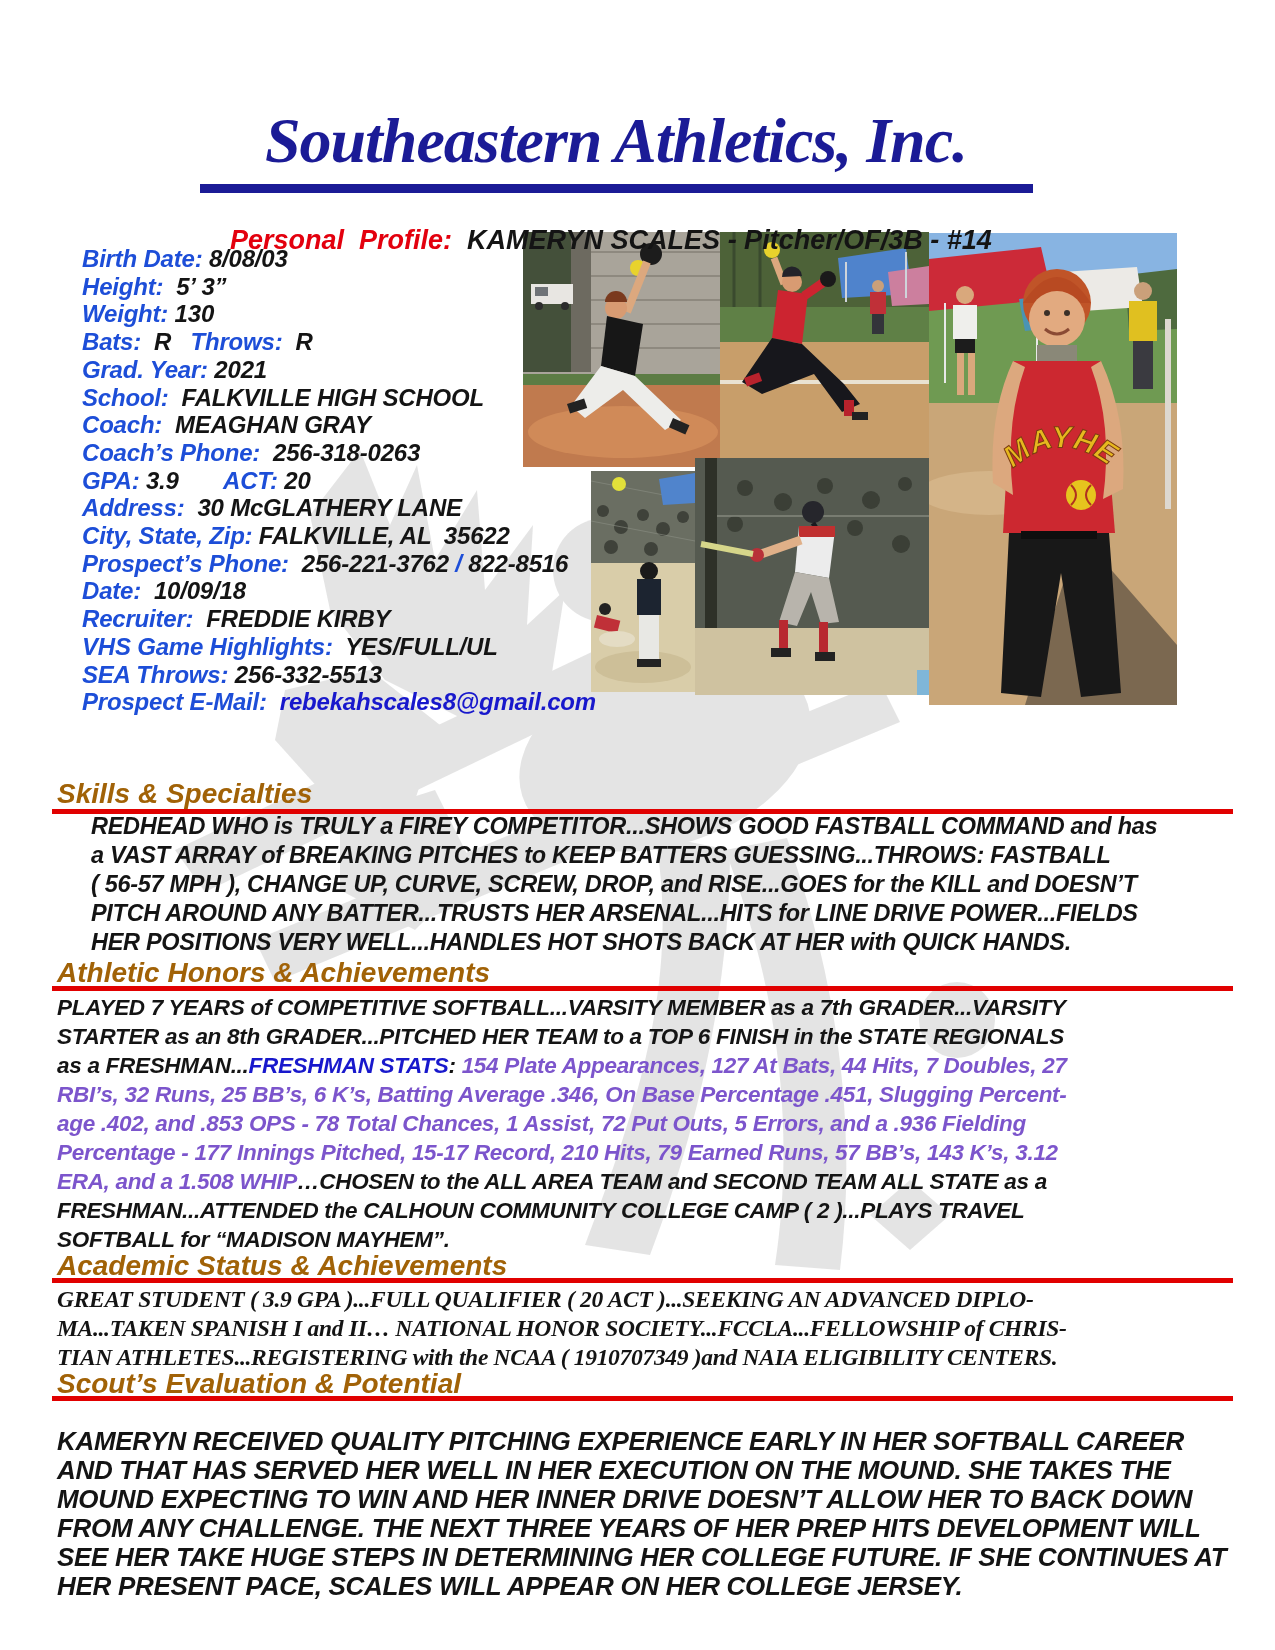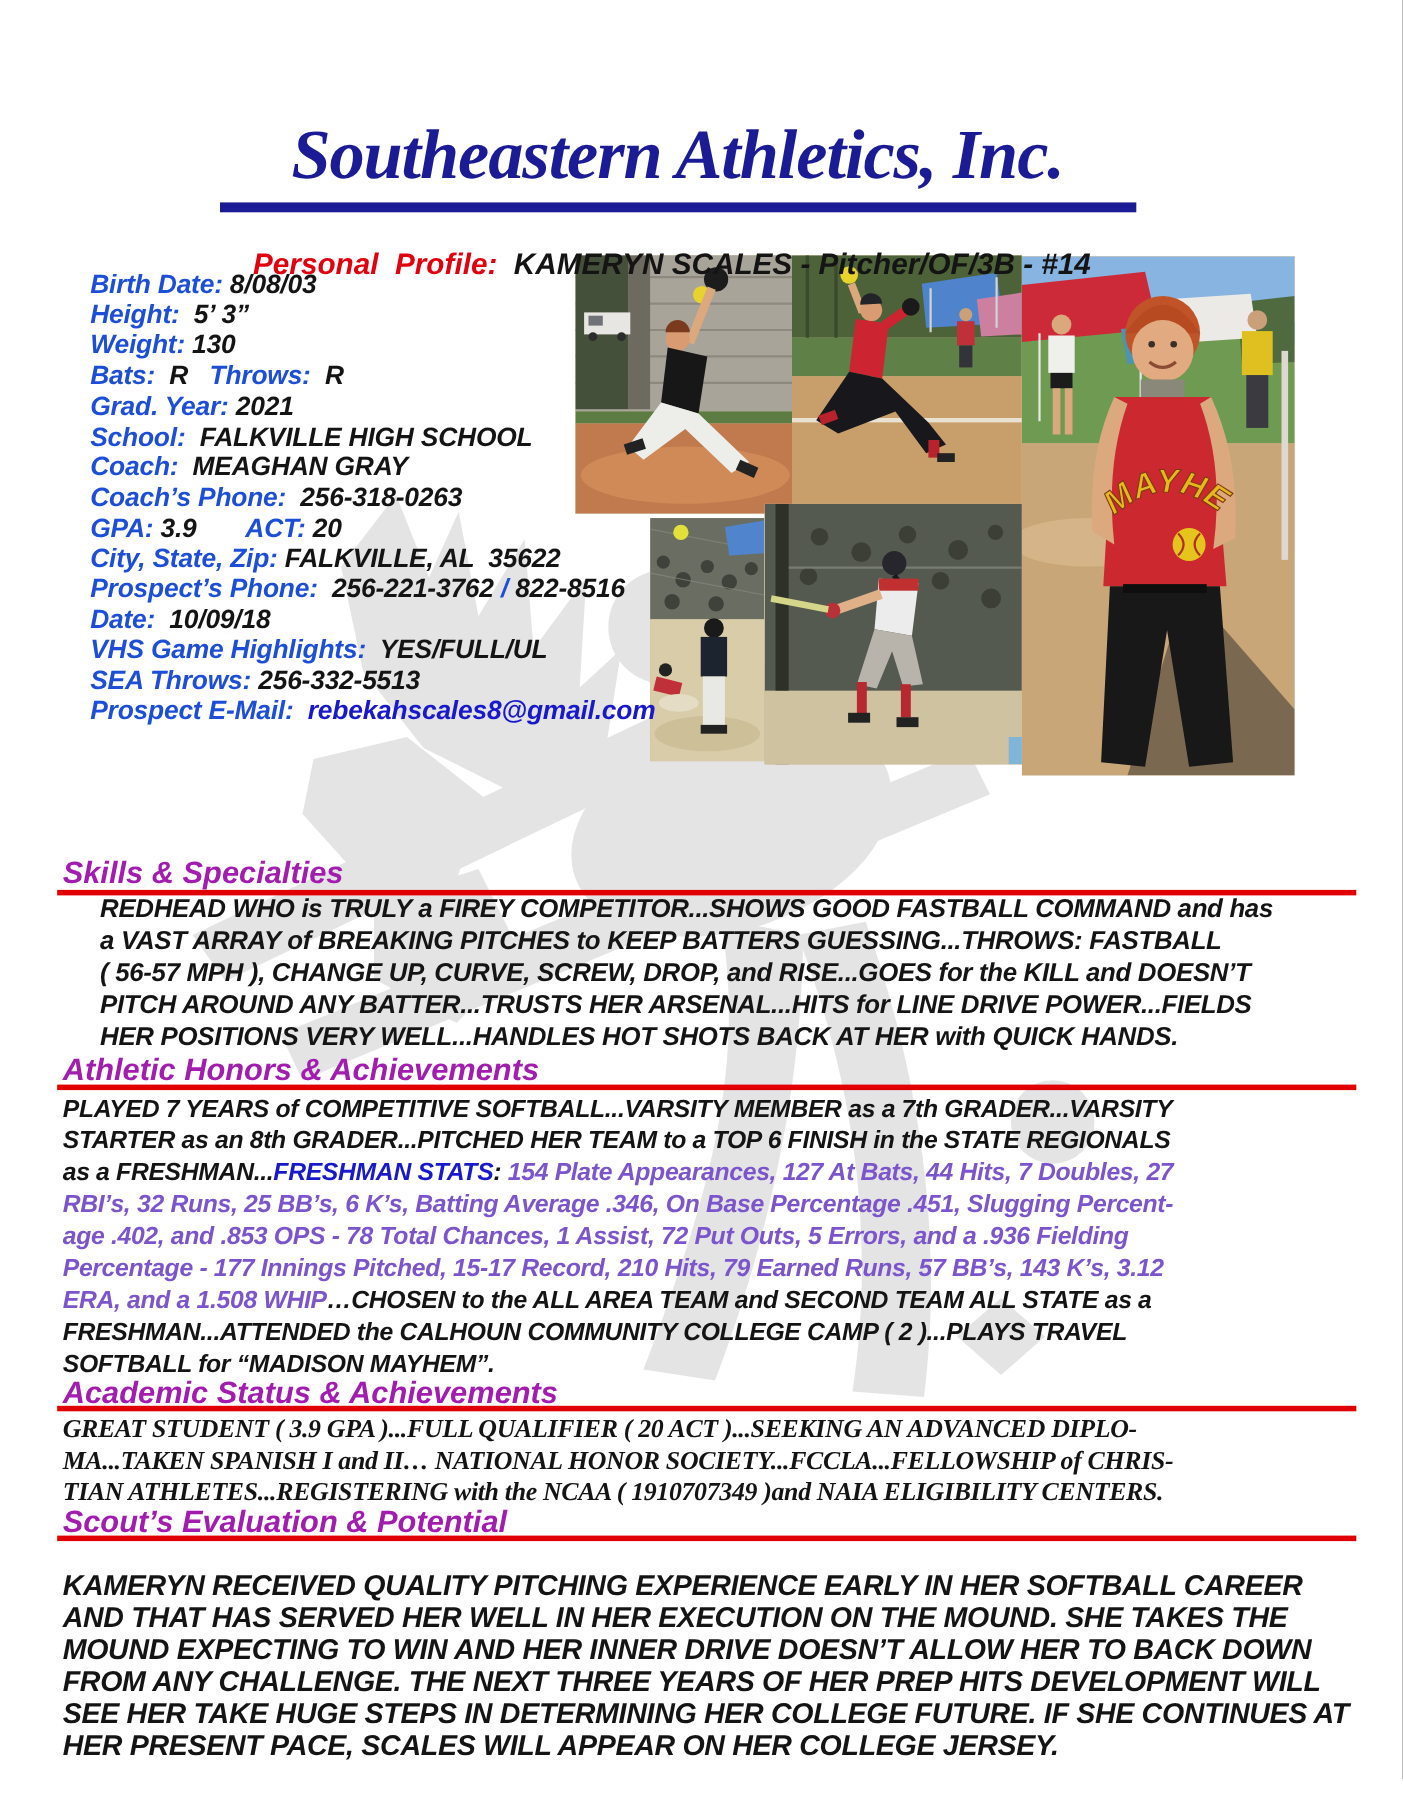--- a/index.html
+++ b/index.html
@@ -11,21 +11,21 @@
   .doc-title{left:0;top:104px;width:1232px;text-align:center;
     font-family:"Liberation Serif",serif;font-weight:bold;font-style:italic;
     font-size:64px;letter-spacing:-1px;color:#1b1b96;white-space:pre;}
   .title-rule{left:200px;top:184px;width:833px;height:9px;background:#1b1b96;z-index:3;}
   .subtitle{left:200px;top:194px;font-weight:bold;font-style:italic;font-size:27px;
     white-space:pre;color:#141414;}
   .subtitle .lbl{color:#e3000e;}
   .info{left:82px;top:245px;font-weight:bold;font-style:italic;font-size:24px;
     line-height:27.7px;letter-spacing:-0.2px;}
   .tl{white-space:pre;}
-  .sec-head{left:57px;font-weight:bold;font-style:italic;font-size:28px;color:#a21caf;
+  .sec-head{left:57px;font-weight:bold;font-style:italic;font-size:28px;color:#a16207;
     white-space:pre;}
   .sec-rule{left:52px;width:1181px;height:5px;background:#e10000;z-index:3;}
   .para{left:57px;font-weight:bold;font-style:italic;line-height:29px;letter-spacing:-0.3px;}
   .fs-skills{font-size:23.5px;}
   .fs-athletic{font-size:22.5px;}
   .fs-academic{font-size:23.5px;}
   .fs-scout{font-size:26px;margin-top:23px;}
   .c-red{color:#1d4ed8;} .c-black{color:#141414;} .c-blue{color:#1818cc;} .c-purple{color:#7c55cc;}
   
   .photo{position:absolute;z-index:2;overflow:hidden;background:#c8b694;}
@@ -243,23 +243,25 @@
   <div class="abs txt info">
       <div class="tl"><span class="c-red">Birth Date: </span><span class="c-black">8/08/03</span></div>
       <div class="tl"><span class="c-red">Height:  </span><span class="c-black">5’ 3”</span></div>
       <div class="tl"><span class="c-red">Weight: </span><span class="c-black">130</span></div>
       <div class="tl"><span class="c-red">Bats:  </span><span class="c-black">R   </span><span class="c-red">Throws:  </span><span class="c-black">R</span></div>
       <div class="tl"><span class="c-red">Grad. Year: </span><span class="c-black">2021</span></div>
       <div class="tl"><span class="c-red">School:  </span><span class="c-black">FALKVILLE HIGH SCHOOL</span></div>
       <div class="tl"><span class="c-red">Coach:  </span><span class="c-black">MEAGHAN GRAY</span></div>
       <div class="tl"><span class="c-red">Coach’s Phone:  </span><span class="c-black">256-318-0263</span></div>
       <div class="tl"><span class="c-red">GPA: </span><span class="c-black">3.9       </span><span class="c-red">ACT: </span><span class="c-black">20</span></div>
+      <div class="tl"><span class="c-red">Address:  </span><span class="c-black">30 McGLATHERY LANE</span></div>
       <div class="tl"><span class="c-red">City, State, Zip: </span><span class="c-black">FALKVILLE, AL  35622</span></div>
       <div class="tl"><span class="c-red">Prospect’s Phone:  </span><span class="c-black">256-221-3762 </span><span class="c-red">/</span><span class="c-black"> 822-8516</span></div>
       <div class="tl"><span class="c-red">Date:  </span><span class="c-black">10/09/18</span></div>
+      <div class="tl"><span class="c-red">Recruiter:  </span><span class="c-black">FREDDIE KIRBY</span></div>
       <div class="tl"><span class="c-red">VHS Game Highlights:  </span><span class="c-black">YES/FULL/UL</span></div>
       <div class="tl"><span class="c-red">SEA Throws: </span><span class="c-black">256-332-5513</span></div>
       <div class="tl"><span class="c-red">Prospect E-Mail:  </span><span class="c-blue">rebekahscales8@gmail.com</span></div>
     </div>
 
   <div class="abs txt sec-head" style="top:778px;">Skills &amp; Specialties</div>
   <div class="abs sec-rule" style="top:809px;"></div>
   <div class="abs txt para fs-skills" style="top:812px;margin-left:34px;">
       <div class="tl"><span class="c-black">REDHEAD WHO is TRULY a FIREY COMPETITOR...SHOWS GOOD FASTBALL COMMAND and has</span></div>
       <div class="tl"><span class="c-black">a VAST ARRAY of BREAKING PITCHES to KEEP BATTERS GUESSING...THROWS: FASTBALL</span></div>

